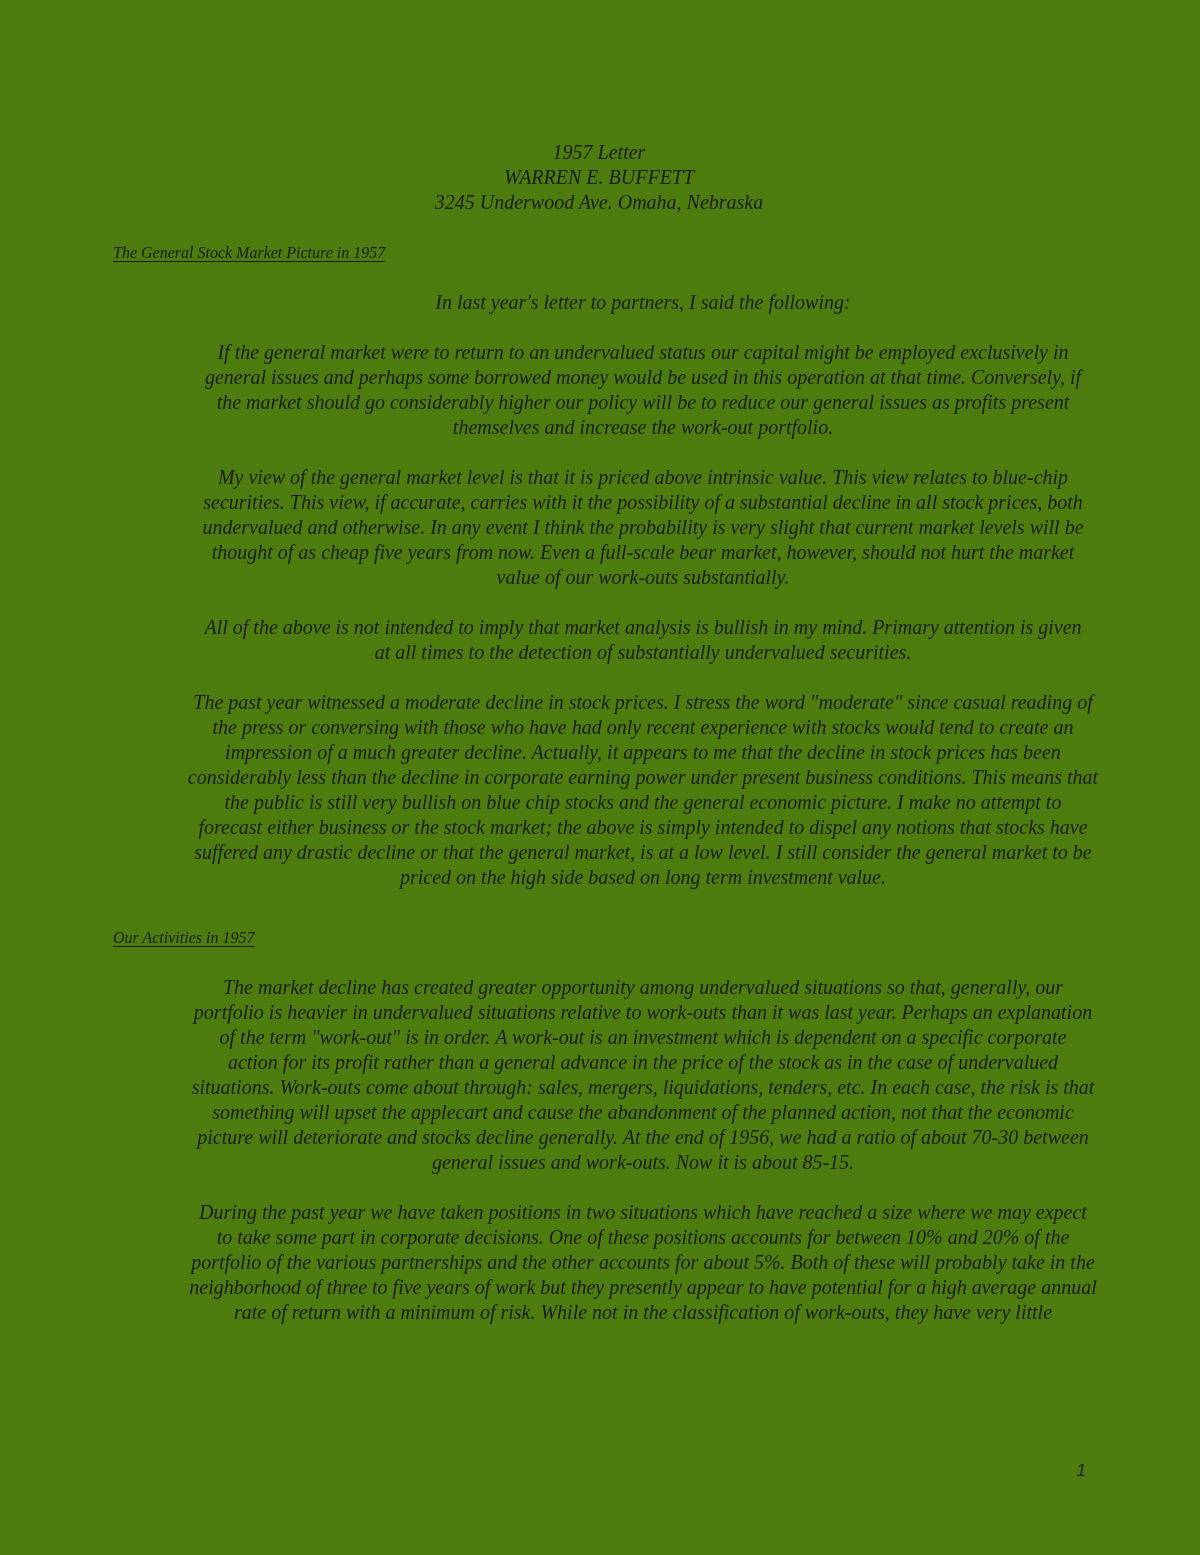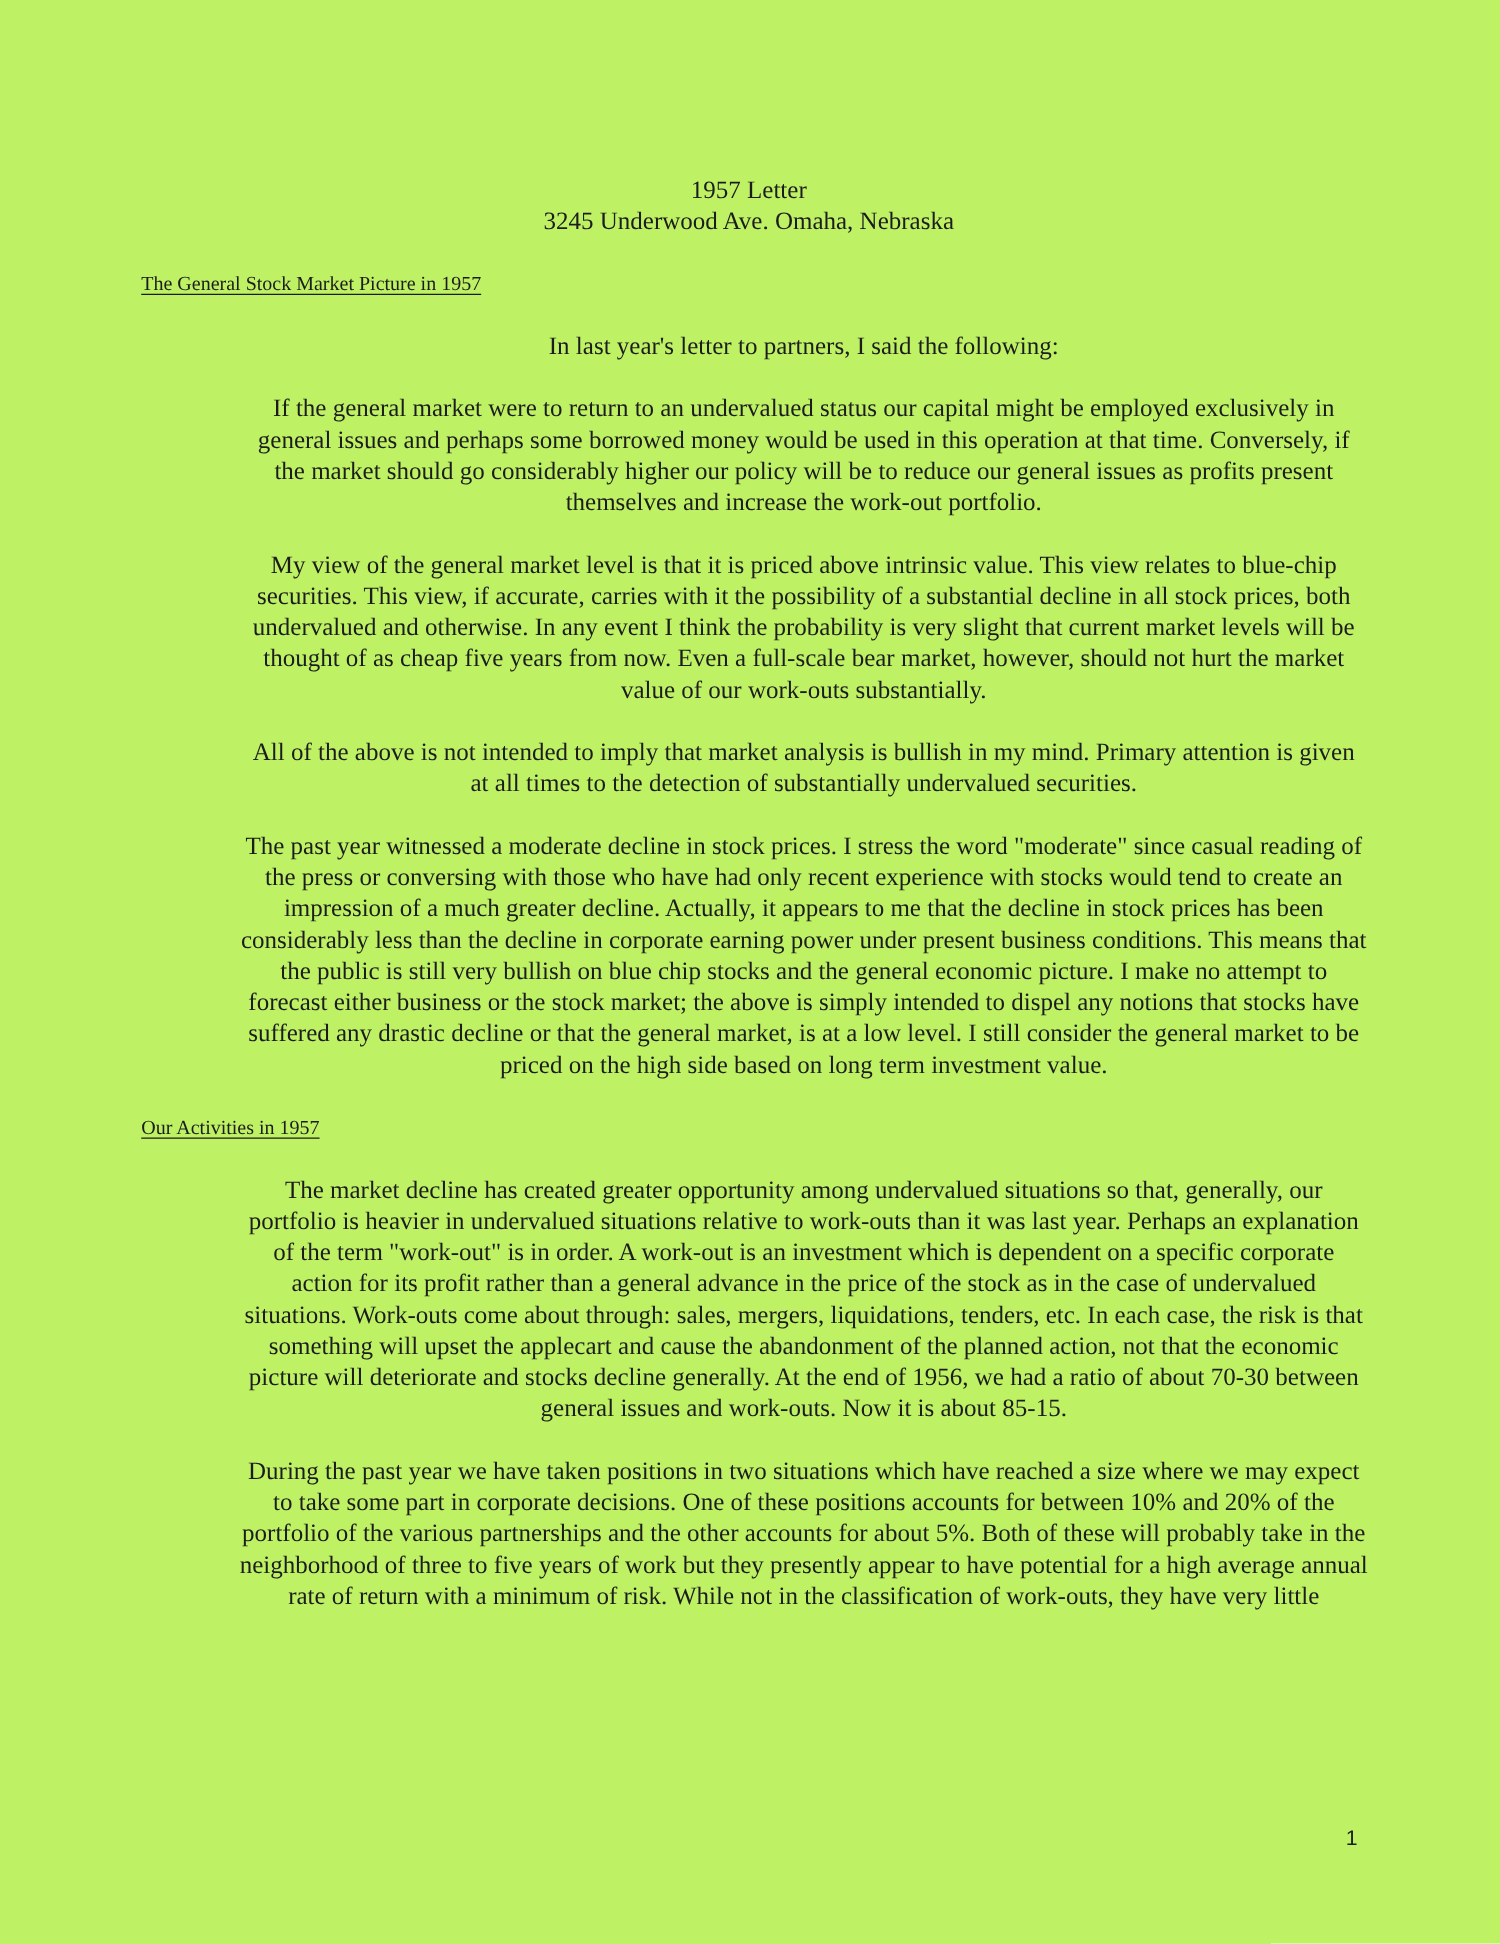--- a/index.html
+++ b/index.html
@@ -4,24 +4,25 @@
 <style>
   html, body {
     margin: 0;
     padding: 0;
     background: #ffffff;
   }
   .page {
     position: relative;
     width: 1200px;
     height: 1555px;
-    background: #bef264;
+    background: #4d7c0f;
     overflow: hidden;
     font-family: "Liberation Serif", serif;
     color: #1c1c1c;
+    font-style: italic;
   }
   .content {
     position: absolute;
     left: 113px;
     top: 140px;
     width: 1060px;
     font-size: 20px;
     line-height: 25px;
   }
   .centered {
@@ -39,21 +40,21 @@
   }
   .section-heading {
     font-size: 16px;
     font-weight: normal;
     line-height: 25px;
     margin: 0 0 25px 0;
     text-decoration: underline;
     text-underline-offset: 3px;
   }
   .section-heading.second {
-    margin-top: 25px;
+    margin-top: 35px;
   }
   .content p {
     margin: 0 0 25px 0;
     white-space: pre-line;
     text-align: center;
   }
   .page-number {
     position: absolute;
     top: 1461px;
     right: 114px;
@@ -64,20 +65,21 @@
   }
 </style>
 </head>
 <body>
 
 <div class="page">
   <div class="content">
 
     <div class="centered header-block">
       <span class="header-line">1957 Letter</span>
+      <span class="header-line">WARREN E. BUFFETT</span>
       <span class="header-line">3245 Underwood Ave. Omaha, Nebraska</span>
     </div>
 
 
     <h2 class="section-heading">The General Stock Market Picture in 1957</h2>
 
     <p>In last year's letter to partners, I said the following:</p>
     <p>If the general market were to return to an undervalued status our capital might be employed exclusively in
 general issues and perhaps some borrowed money would be used in this operation at that time. Conversely, if
 the market should go considerably higher our policy will be to reduce our general issues as profits present

